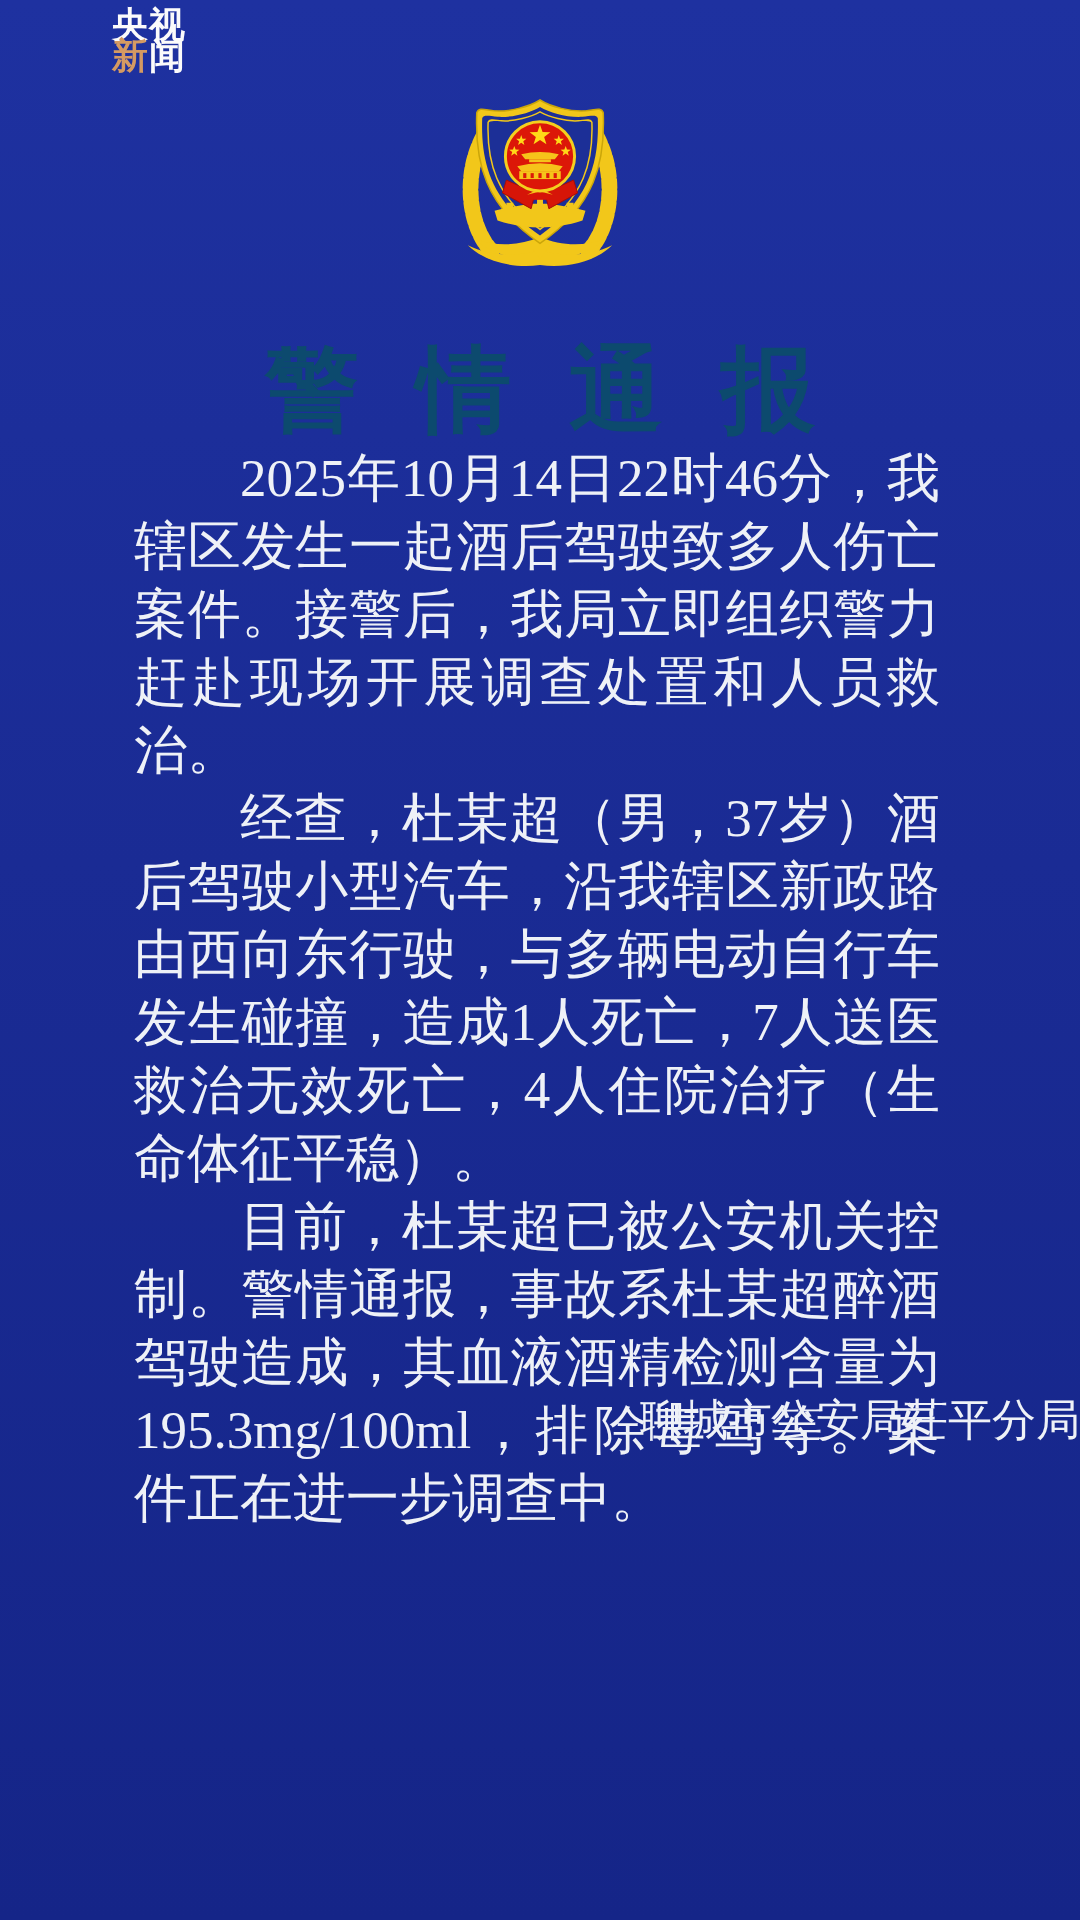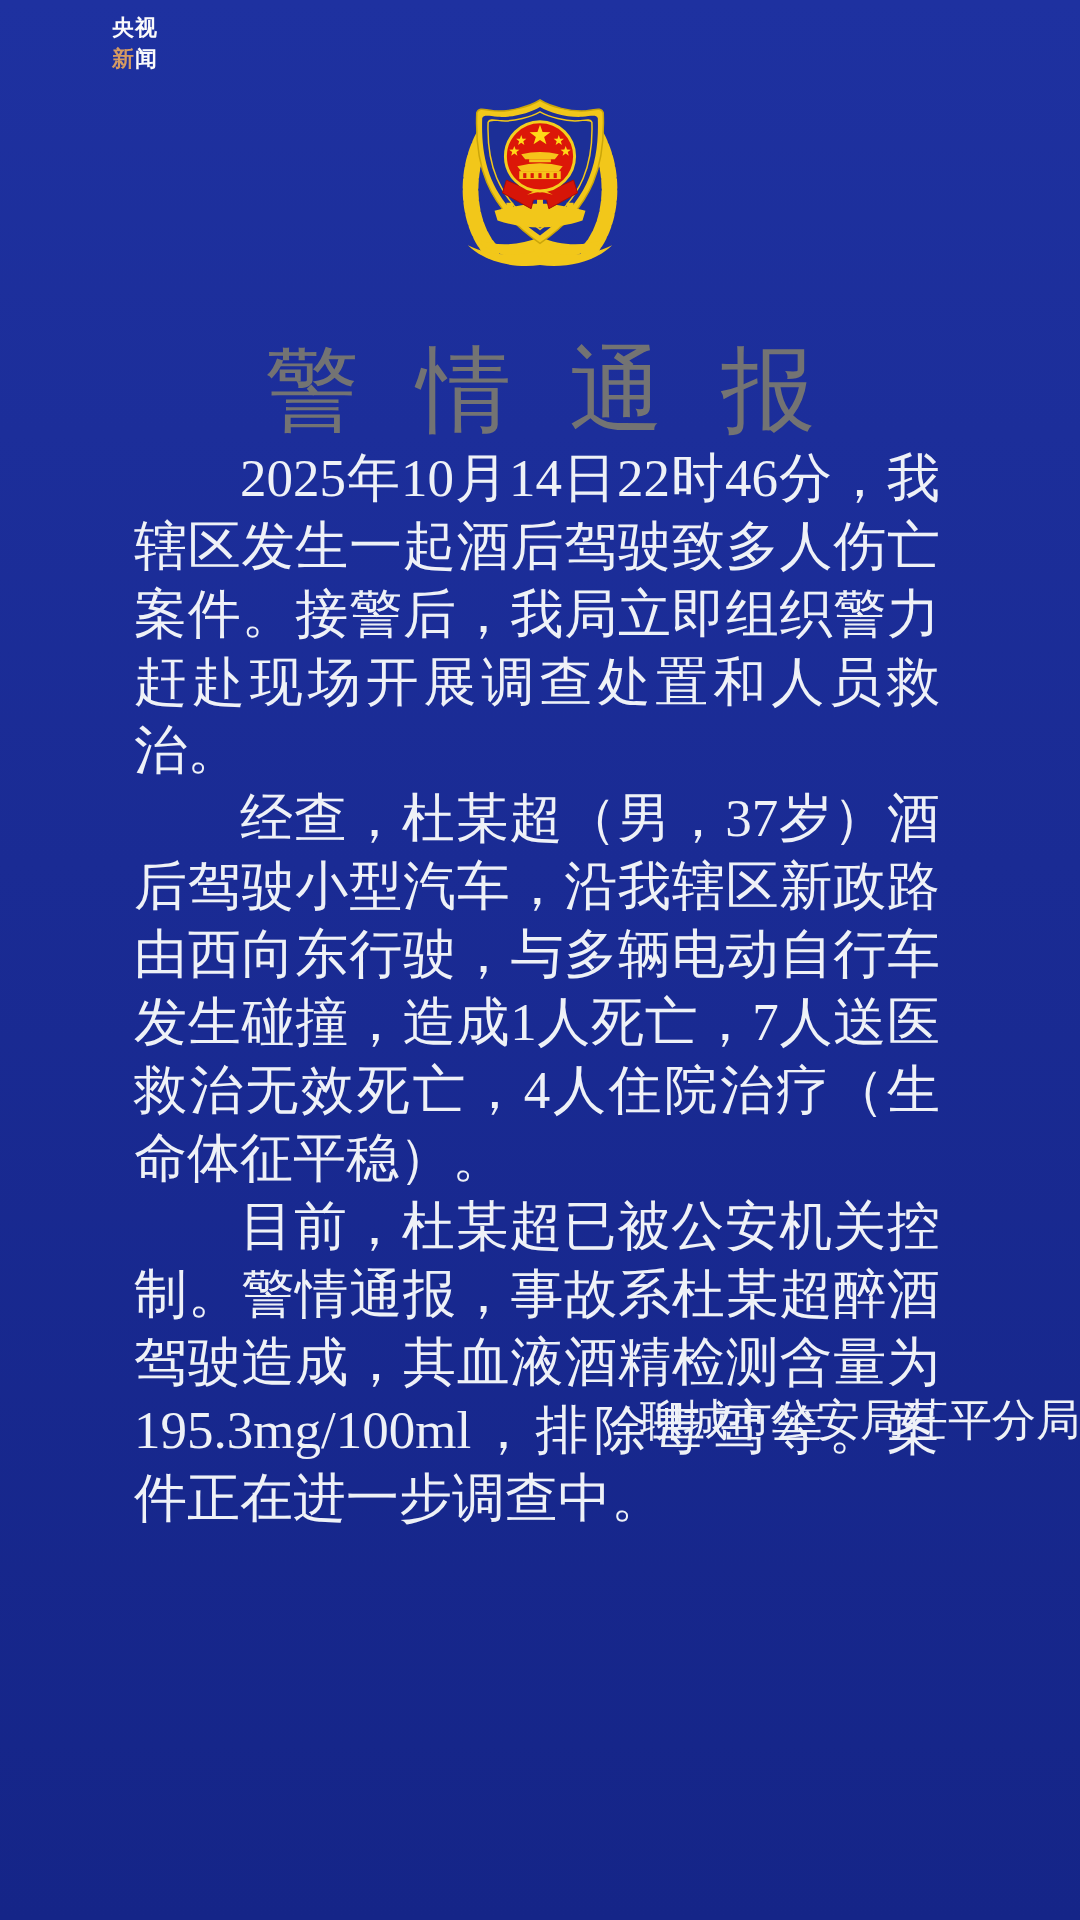--- a/index.html
+++ b/index.html
@@ -4,32 +4,32 @@
 <style>
   html,body{margin:0;padding:0;}
   body{
     width:1080px;height:1920px;position:relative;overflow:hidden;
     background:linear-gradient(180deg,#1e31a0 0%,#1a2b94 45%,#152588 100%);
     font-family:"Liberation Serif","DejaVu Serif",serif;
   }
   
   .logo{
     position:absolute;left:112px;top:12px;
-    font-family:Liberation Serif, serif;
-    font-weight:bold;font-size:22px;line-height:31px;
+    font-family:Liberation Mono, monospace;
+    font-weight:bold;font-size:36px;line-height:31px;
     color:#fbfbfb;letter-spacing:1px;
   }
   .logo .accent{color:#d59a62;}
   
   .emblem{position:absolute;left:50%;top:94px;transform:translateX(-50%);
     width:168px;height:180px;}
   
   .title{
     position:absolute;top:342px;left:0;width:100%;box-sizing:border-box;
-    text-align:center;color:#737373;font-weight:400;font-size:94px;line-height:96px;
+    text-align:center;color:#0c4a6e;font-weight:700;font-size:94px;line-height:96px;
     letter-spacing:58px;padding-left:58px;white-space:nowrap;
   }
   
   .body-text{
     position:absolute;left:134px;top:444px;width:806px;
     font-size:53px;line-height:68px;color:#eef1f7;text-align:justify;
   }
   .body-text p{margin:0;text-indent:2em;}
   
   .signature{

